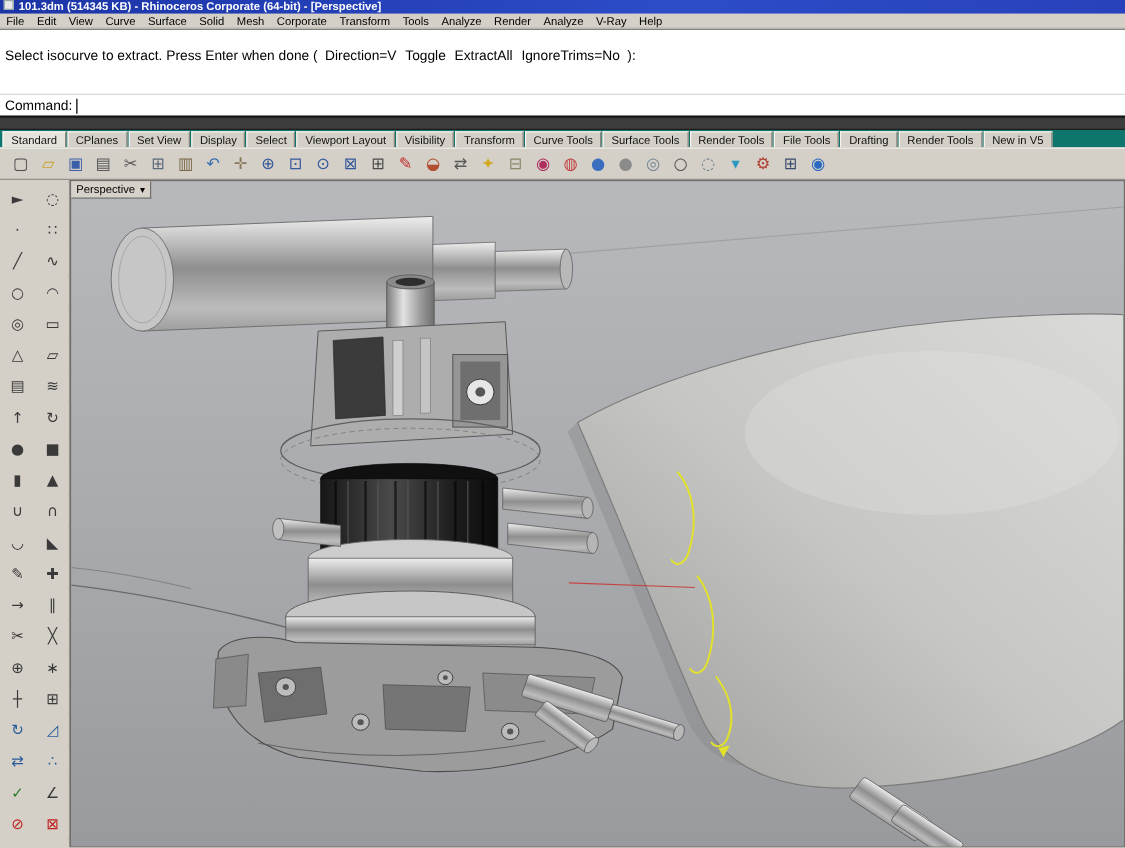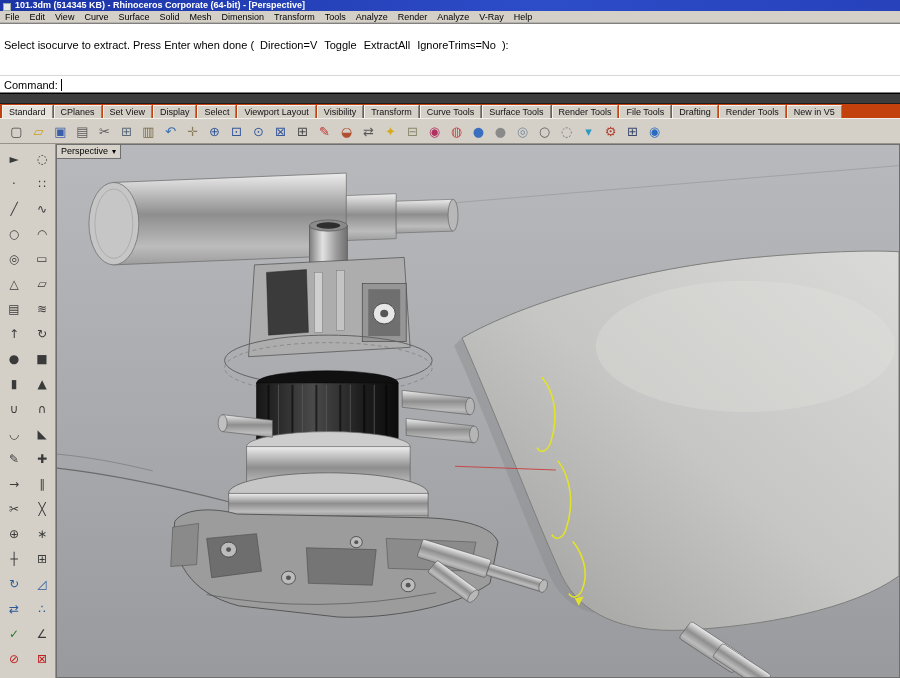--- a/index.html
+++ b/index.html
@@ -1,36 +1,36 @@
 <!DOCTYPE html>
 <html><head>
 <meta charset="utf-8">
 <style>
   * { margin:0; padding:0; box-sizing:border-box; }
   html,body { width:900px; height:678px; overflow:hidden; font-family:"Liberation Sans",sans-serif; background:#d4d0c8; }
   .window { width:900px; height:678px; display:flex; flex-direction:column; background:#d4d0c8; }
 
   .titlebar { height:11px; background:linear-gradient(90deg,#1b34a6,#2d4cc8 60%,#2742bb); color:#fff;
-    display:flex; align-items:flex-end; gap:4px; padding:0 3px; font-size:9px; font-weight:bold; line-height:11px; }
+    display:flex; align-items:flex-start; gap:4px; padding:0 3px; font-size:9px; font-weight:bold; line-height:11px; }
   .app-icon { width:8px; height:8px; background:#e8e8e8; border:1px solid #9aa; display:inline-block; }
 
   .menubar { height:12px; background:#d4d0c8; display:flex; align-items:center; font-size:9px; border-bottom:1px solid #b6b2aa; }
   .menu-item { padding:0 5px; cursor:default; }
 
   .cmdarea { background:#fff; border:1px solid #808080; border-left:none; border-right:none; }
   .prompt-line { height:17px; font-size:11px; padding:2px 4px 0 4px; color:#000; display:flex; gap:6px; align-items:center; white-space:nowrap;margin-top:11px; }
   .opts { display:flex; gap:7px; }
   .cmd-opt { cursor:pointer; }
   .command-line { height:17px; font-size:11px; padding:2px 4px 0 4px; border-top:1px solid #d8d8d8; display:flex; align-items:center;margin-top:23px; }
   .caret { display:inline-block; width:1px; height:12px; background:#000; margin-left:3px; animation:blink 1s steps(1) infinite; }
   @keyframes blink { 50% { opacity:0; } }
 
   .dark-strip { height:11px; background:#3d3d3d; border-top:1px solid #000; border-bottom:1px solid #1d1d1d; }
 
-  .tabrow { height:14px; display:flex; align-items:flex-end; background:#c2410c; padding-left:2px; gap:1px; }
+  .tabrow { height:14px; display:flex; align-items:flex-end; background:#0f766e; padding-left:2px; gap:1px; }
   .tab { font-size:9px; line-height:11px; padding:1px 6px 0 6px; background:#d4d0c8; color:#111;
     border:1px solid; border-color:#f5f3ef #8a867e #8a867e #f5f3ef; border-bottom:none; white-space:nowrap; cursor:default; }
   .tab:first-of-type { background:#e6e3dc; }
 
   .iconbar { height:26px; display:flex; align-items:center; gap:1px; padding:1px 2px 1px 6px; background:#d4d0c8;
     border-top:1px solid #f0eee8; border-bottom:1px solid #96928a; }
   .tool-btn { width:21px; height:21px; display:flex; align-items:center; justify-content:center; font-size:13px;
     background:#d4d0c8; border:1px solid transparent; font-family:"DejaVu Sans",sans-serif; cursor:default; }
 
   .body { flex:1; display:flex; min-height:0; }
@@ -57,21 +57,21 @@
 
   <div class="menubar">
 
   <span class="menu-item">File</span>
       <span class="menu-item">Edit</span>
       <span class="menu-item">View</span>
       <span class="menu-item">Curve</span>
       <span class="menu-item">Surface</span>
       <span class="menu-item">Solid</span>
       <span class="menu-item">Mesh</span>
-      <span class="menu-item">Dimension</span>
+      <span class="menu-item">Corporate</span>
       <span class="menu-item">Transform</span>
       <span class="menu-item">Tools</span>
       <span class="menu-item">Analyze</span>
       <span class="menu-item">Render</span>
       <span class="menu-item">Analyze</span>
       <span class="menu-item">V-Ray</span>
       <span class="menu-item">Help</span>
     </div>
 
   <div class="cmdarea">

